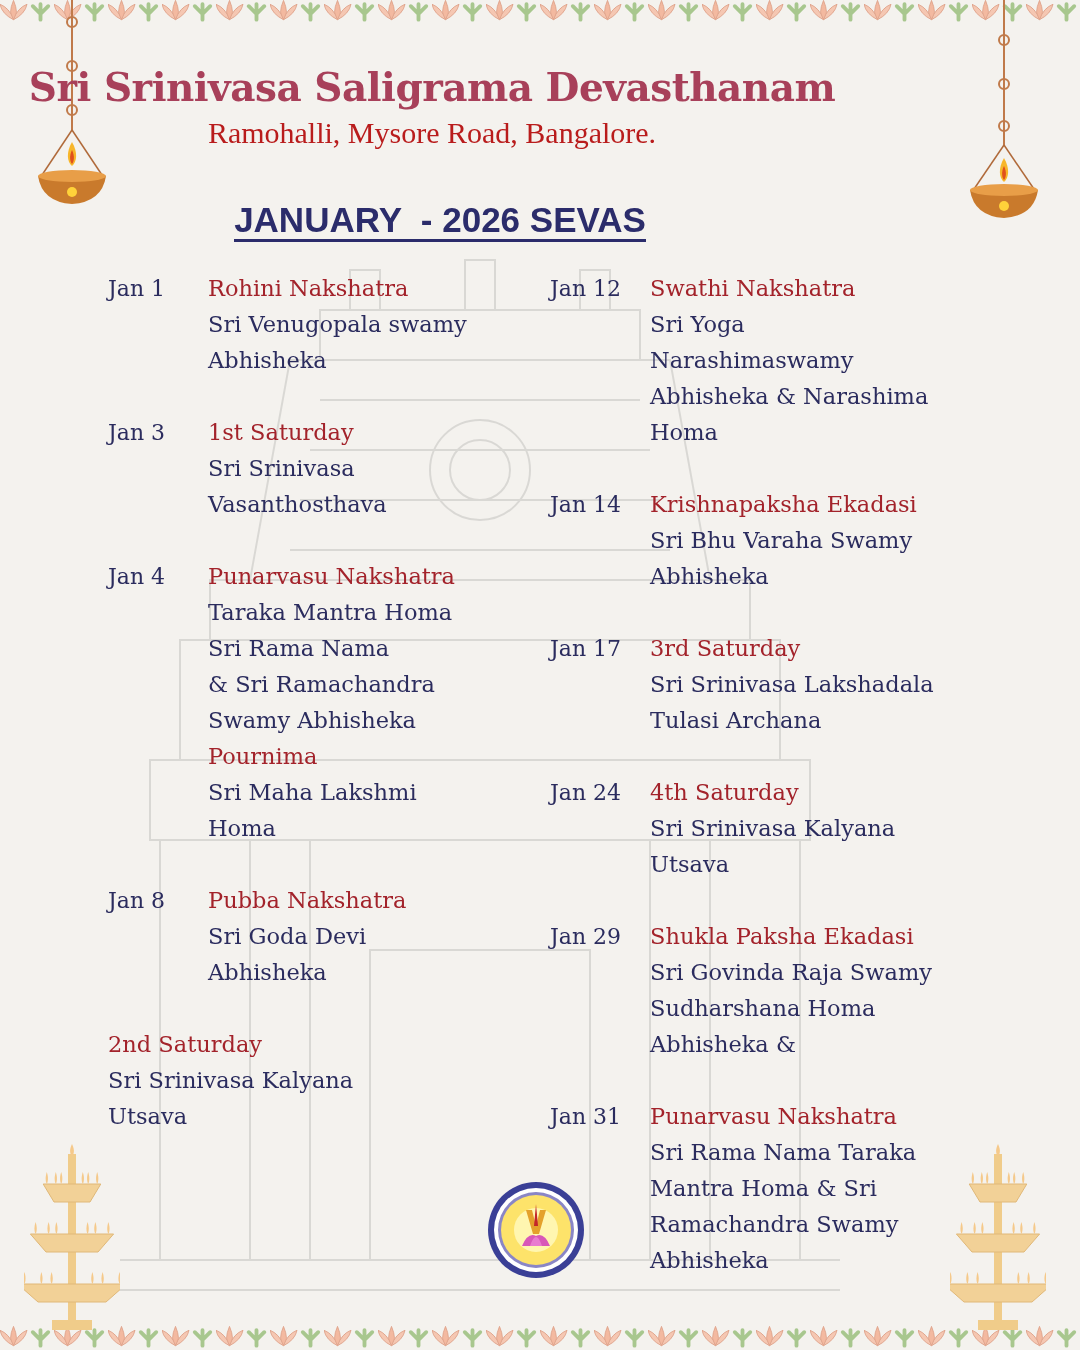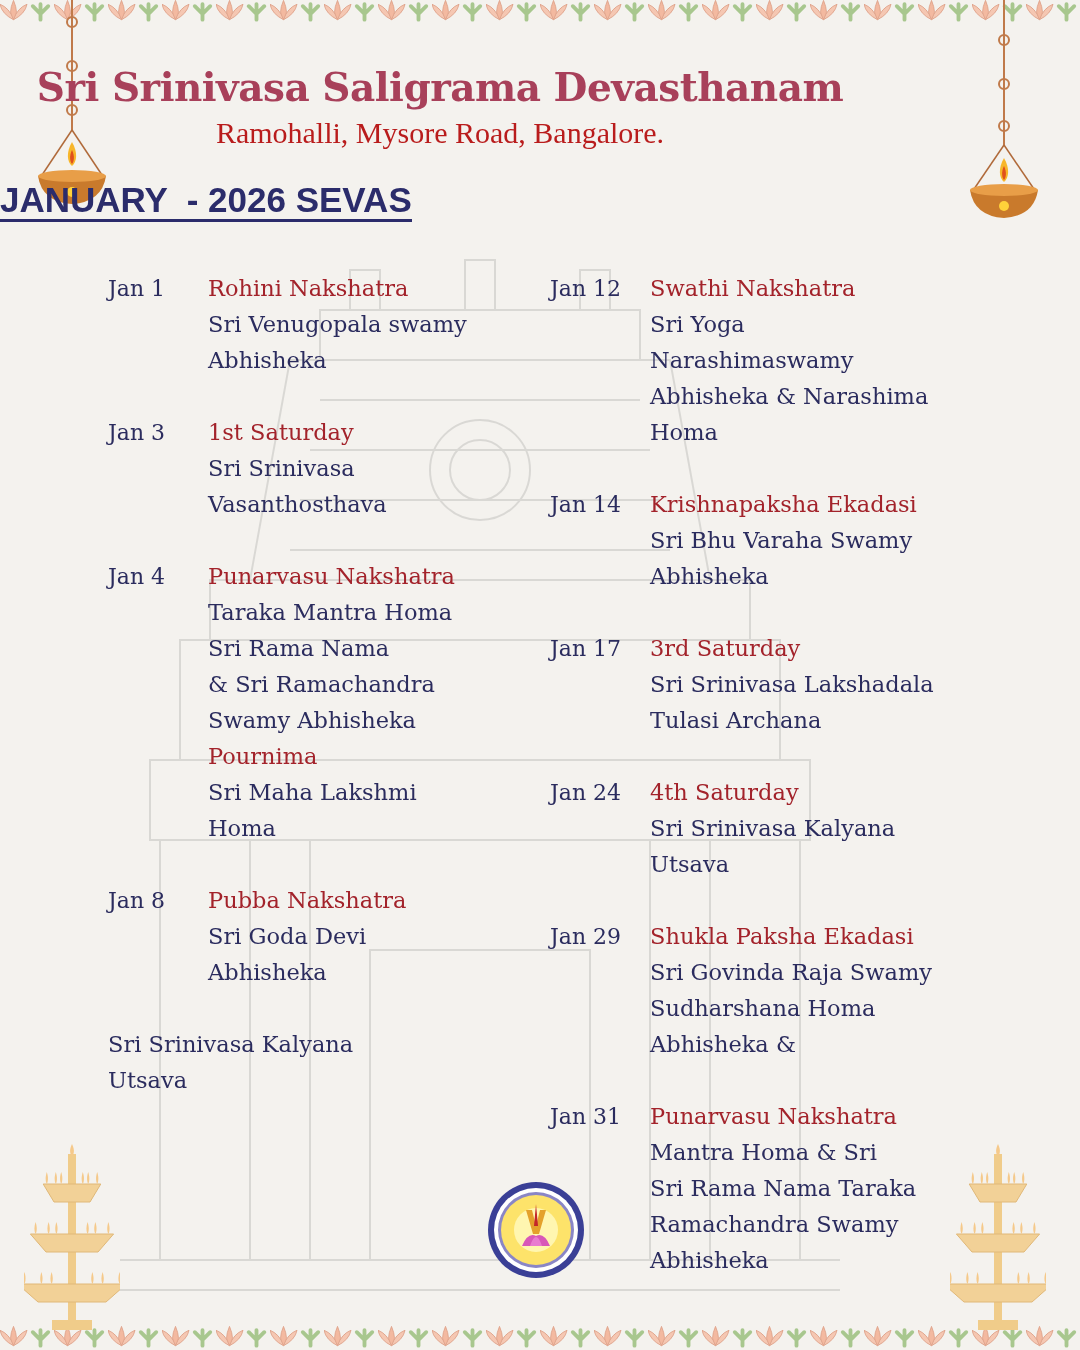--- a/index.html
+++ b/index.html
@@ -2,24 +2,24 @@
 <html><head>
 <meta charset="utf-8">
 <style>
   html, body { margin: 0; padding: 0; }
   body { width: 1080px; height: 1350px; background: #f4f2ee; position: relative; overflow: hidden; font-family: "DejaVu Serif", serif; }
   .border { position: absolute; left: 0; width: 1080px; height: 24px; display: flex; justify-content: space-between; }
   .border.top { top: 0; }
   .border.bottom { bottom: 0; }
   .lotus { width: 56px; height: 22px; }
   .temple-bg { position: absolute; left: 120px; top: 250px; width: 720px; height: 1060px; opacity: 0.16; }
-  .header { position: absolute; top: 64px; left: 8px; width: 864px; text-align: center; }
+  .header { position: absolute; top: 64px; left: 0; width: 864px; text-align: center; }
   .title { font-family: "DejaVu Serif", serif; font-weight: bold; font-size: 39px; color: #a8405a; letter-spacing: -0.5px; }
   .subtitle { font-family: "Liberation Serif", serif; font-size: 30px; color: #b91c1c; margin-top: 6px; }
-  .month { position: absolute; top: 180px; left: 0; width: 880px; }
+  .month { position: absolute; top: 200px; left: 0; width: 880px; text-align: center; }
   .month span { font-family: "Liberation Sans", sans-serif; font-weight: bold; font-size: 35px; color: #2b2c6b; border-bottom: 3px solid #2b2c6b; padding-bottom: 0px; }
   .lamp { position: absolute; top: 0; }
   .lamp.left { left: 36px; }
   .lamp.right { left: 968px; }
   .deepa { position: absolute; bottom: 16px; }
   .deepa.left { left: 24px; }
   .deepa.right { left: 950px; }
   .col { position: absolute; top: 270px; }
   .col.left { left: 108px; width: 420px; }
   .col.right { left: 550px; width: 430px; }
@@ -365,20 +365,21 @@
     <div class="entry">
       <div class="date">Jan 8</div>
       <div class="desc">
         <div class="occ">Pubba Nakshatra</div>
         <div class="seva">Sri Goda Devi</div>
         <div class="seva">Abhisheka</div>
       </div>
     </div>
     <div class="entry">
       <div class="desc">
+        <div class="occ">2nd Saturday</div>
         <div class="seva">Sri Srinivasa Kalyana</div>
         <div class="seva">Utsava</div>
       </div>
     </div>
   </div>
 <div class="col right" id="col-right">
     <div class="entry">
       <div class="date">Jan 12</div>
       <div class="desc">
         <div class="occ">Swathi Nakshatra</div>
@@ -418,22 +419,22 @@
         <div class="occ">Shukla Paksha Ekadasi</div>
         <div class="seva">Sri Govinda Raja Swamy</div>
         <div class="seva">Sudharshana Homa</div>
         <div class="seva">Abhisheka &amp;</div>
       </div>
     </div>
     <div class="entry">
       <div class="date">Jan 31</div>
       <div class="desc">
         <div class="occ">Punarvasu Nakshatra</div>
+        <div class="seva">Sri Rama Nama Taraka</div>
         <div class="seva">Mantra Homa &amp; Sri</div>
-        <div class="seva">Sri Rama Nama Taraka</div>
         <div class="seva">Ramachandra Swamy</div>
         <div class="seva">Abhisheka</div>
       </div>
     </div>
   </div>
 
 <svg class="deepa left" width="96" height="190" viewBox="0 0 96 190" id="deepa-left">
     <rect x="44" y="10" width="8" height="170" fill="#f0cc8a"></rect>
     <path d="M48 0 C45 6 46 10 48 12 C50 10 51 6 48 0Z" fill="#f5c98a"></path>
     <path d="M19.2 40 L76.8 40 L66 58 L30 58 Z" fill="#f2d197" stroke="#e0b878"></path>

